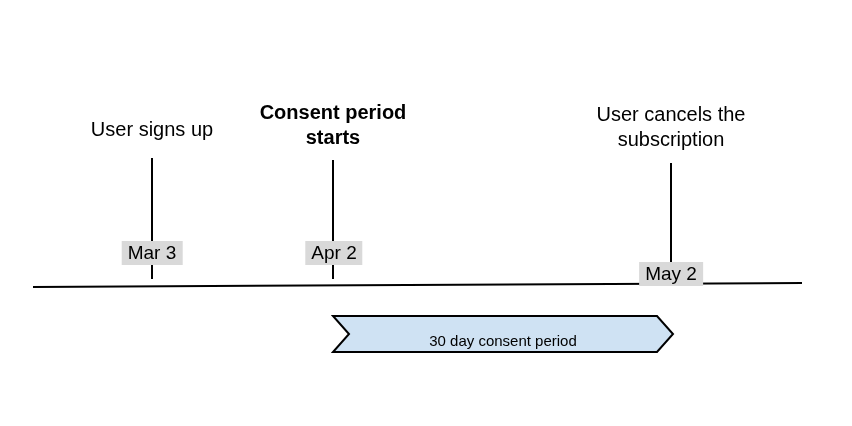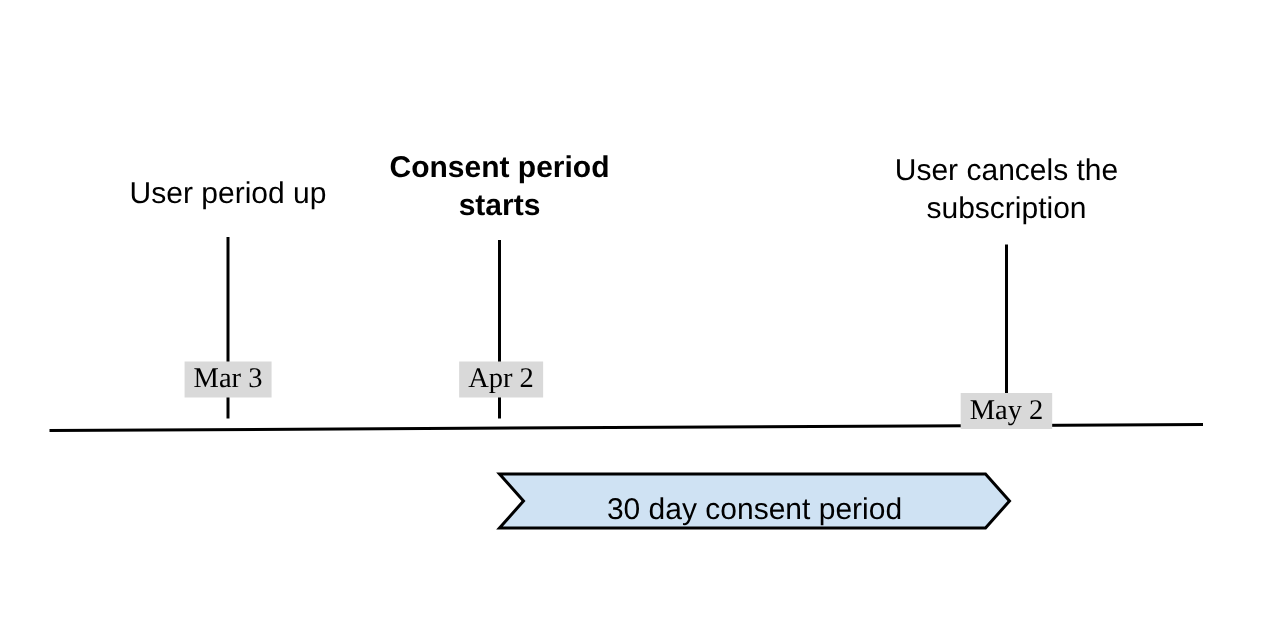--- a/index.html
+++ b/index.html
@@ -36,53 +36,52 @@
     position: absolute;
     transform: translateX(-50%);
     background: #d9d9d9;
     color: #000000;
     font-size: 19px;
     line-height: 24px;
     height: 24px;
     padding: 0 6px;
     white-space: nowrap;
     text-align: center;
-    font-family: Liberation Serif, serif;
   }
   .banner-label {
     position: absolute;
     left: 333px;
     top: 316px;
     width: 340px;
     height: 48px;
     display: flex;
     align-items: center;
     justify-content: center;
-    font-size: 20px;
+    font-size: 15px;
     color: #000000;
     pointer-events: none;
   }
 </style>
 </head>
 <body>
 
 <div class="canvas">
 
   <svg class="diagram-svg" viewBox="0 0 852 426" xmlns="http://www.w3.org/2000/svg">
 
     <line x1="33" y1="287" x2="802" y2="283" stroke="#000000" stroke-width="2"></line>
 
     <line x1="152" y1="158" x2="152" y2="279" stroke="#000000" stroke-width="2"></line>
     <line x1="333" y1="160" x2="333" y2="279" stroke="#000000" stroke-width="2"></line>
     <line x1="671" y1="163" x2="671" y2="282" stroke="#000000" stroke-width="2"></line>
 
     <polygon points="333,316 657,316 673,334 657,352 333,352 349,334" fill="#cfe2f3" stroke="#000000" stroke-width="2" stroke-linejoin="miter"></polygon>
   </svg>
 
-  <div class="event-label nowrap" style="left:152px; top:117px;">User period up</div>
+  <div class="event-label nowrap" style="left:152px; top:117px;">User signs up</div>
   <div class="date-chip" style="left:152px; top:241px;">Mar 3</div>
 
   <div class="event-label" style="left:333px; top:100px; width:150px;font-weight:bold;">Consent period starts</div>
   <div class="date-chip" style="left:334px; top:241px;text-align:center;">Apr 2</div>
 
   <div class="event-label" style="left:671px; top:102px; width:170px;">User cancels the subscription</div>
   <div class="date-chip" style="left:671px; top:246px;margin-top:16px;">May 2</div>
 
   <div class="banner-label">30 day consent period</div>
 

